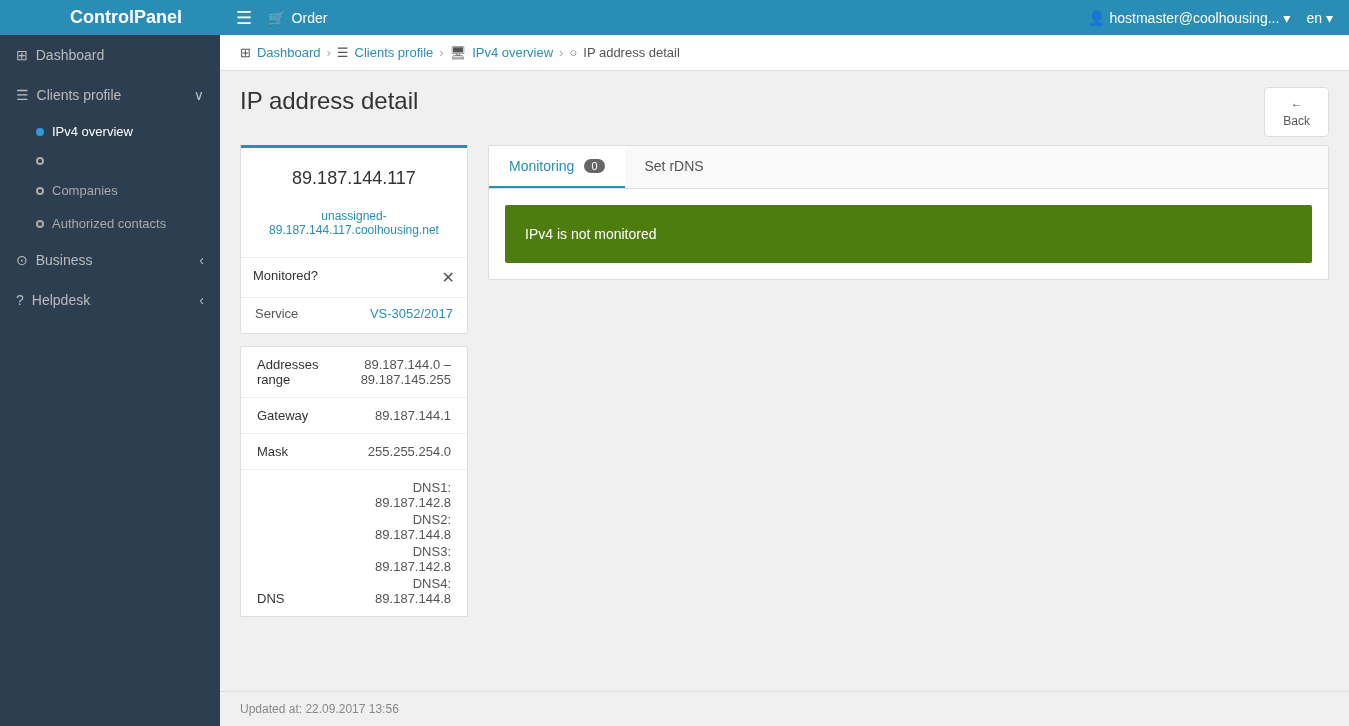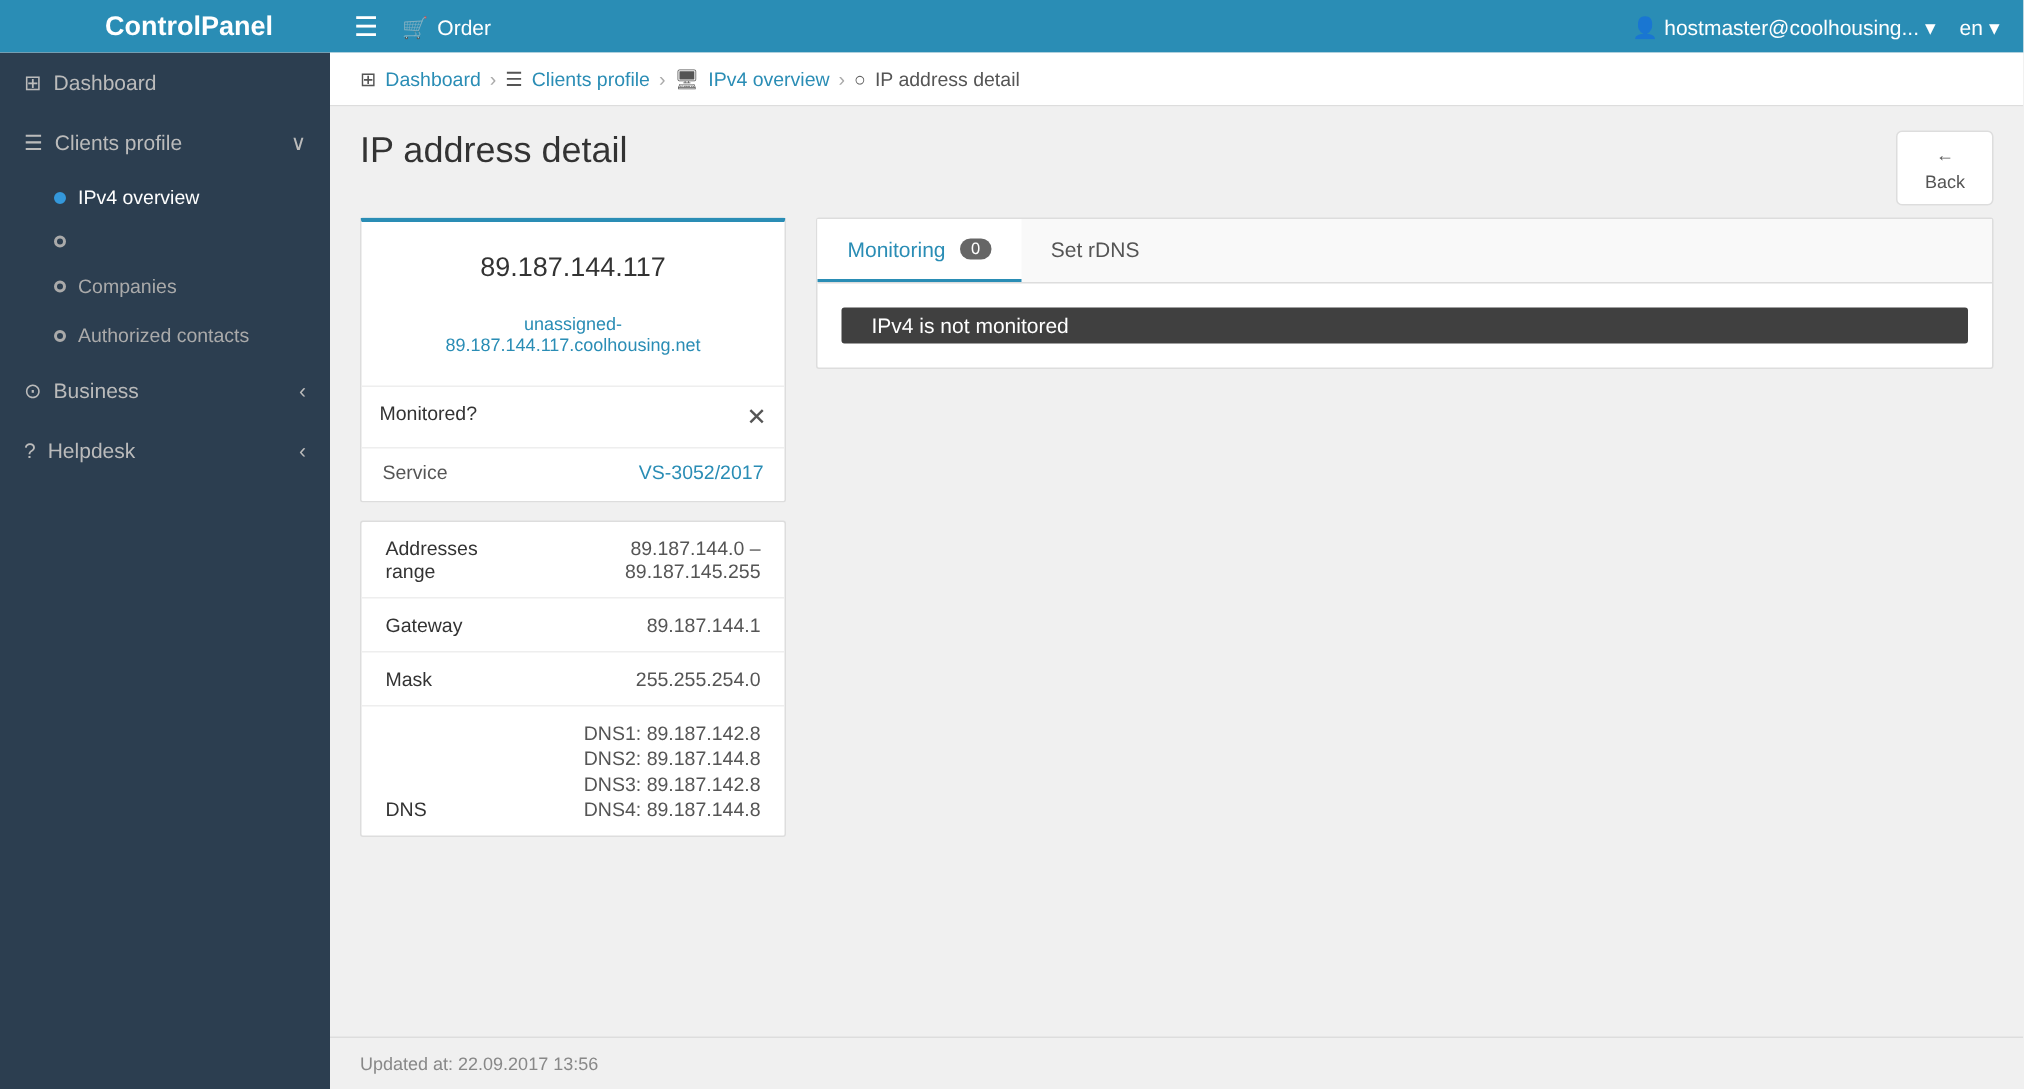--- a/index.html
+++ b/index.html
@@ -172,21 +172,21 @@
     
     .content {
       padding: 0 20px 20px;
       display: flex;
       gap: 20px;
       flex: 1;
     }
 
     
     .left-panel {
-      width: 284px;
+      width: 228px;
       flex-shrink: 0;
     }
     .ip-card {
       background: #fff;
       border: 1px solid #ddd;
       border-top: 3px solid #2a8db5;
       border-radius: 2px;
       margin-bottom: 12px;
     }
     .ip-header {
@@ -300,23 +300,23 @@
       background: #666;
       color: #fff;
       border-radius: 10px;
       padding: 1px 7px;
       font-size: 11px;
     }
     .tab-content {
       padding: 16px;
     }
     .monitor-alert {
-      background: #404040;
-      color: #fff;
-      padding: 4px 20px;
+      background: #4d7c0f;
+      color: #fff;
+      padding: 21px 20px;
       border-radius: 2px;
       font-size: 14px;
     }
 
     
     .footer {
       background: #f0f0f0;
       padding: 10px 20px;
       font-size: 12px;
       color: #888;

